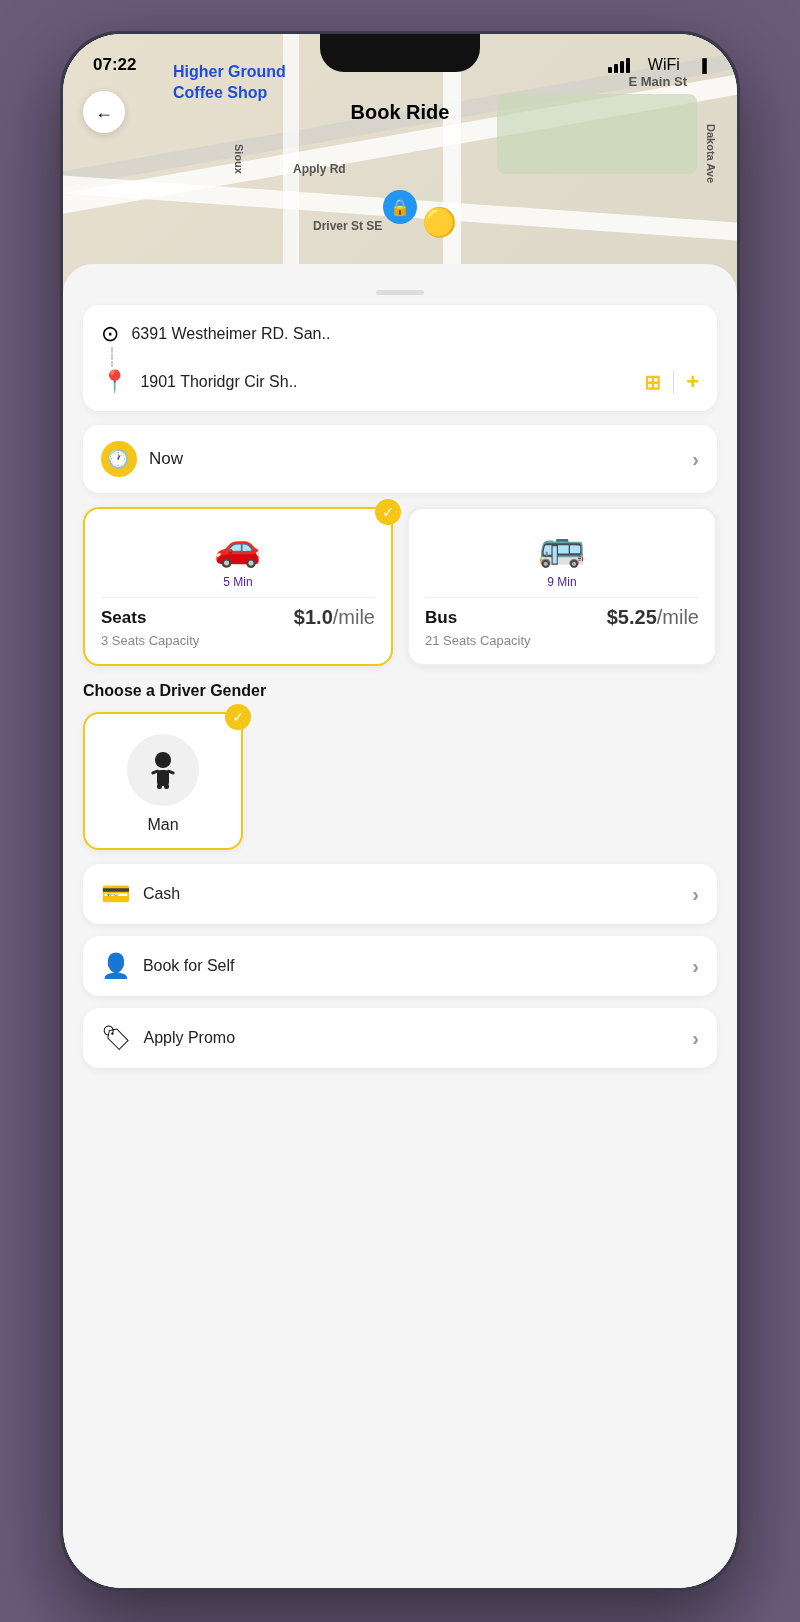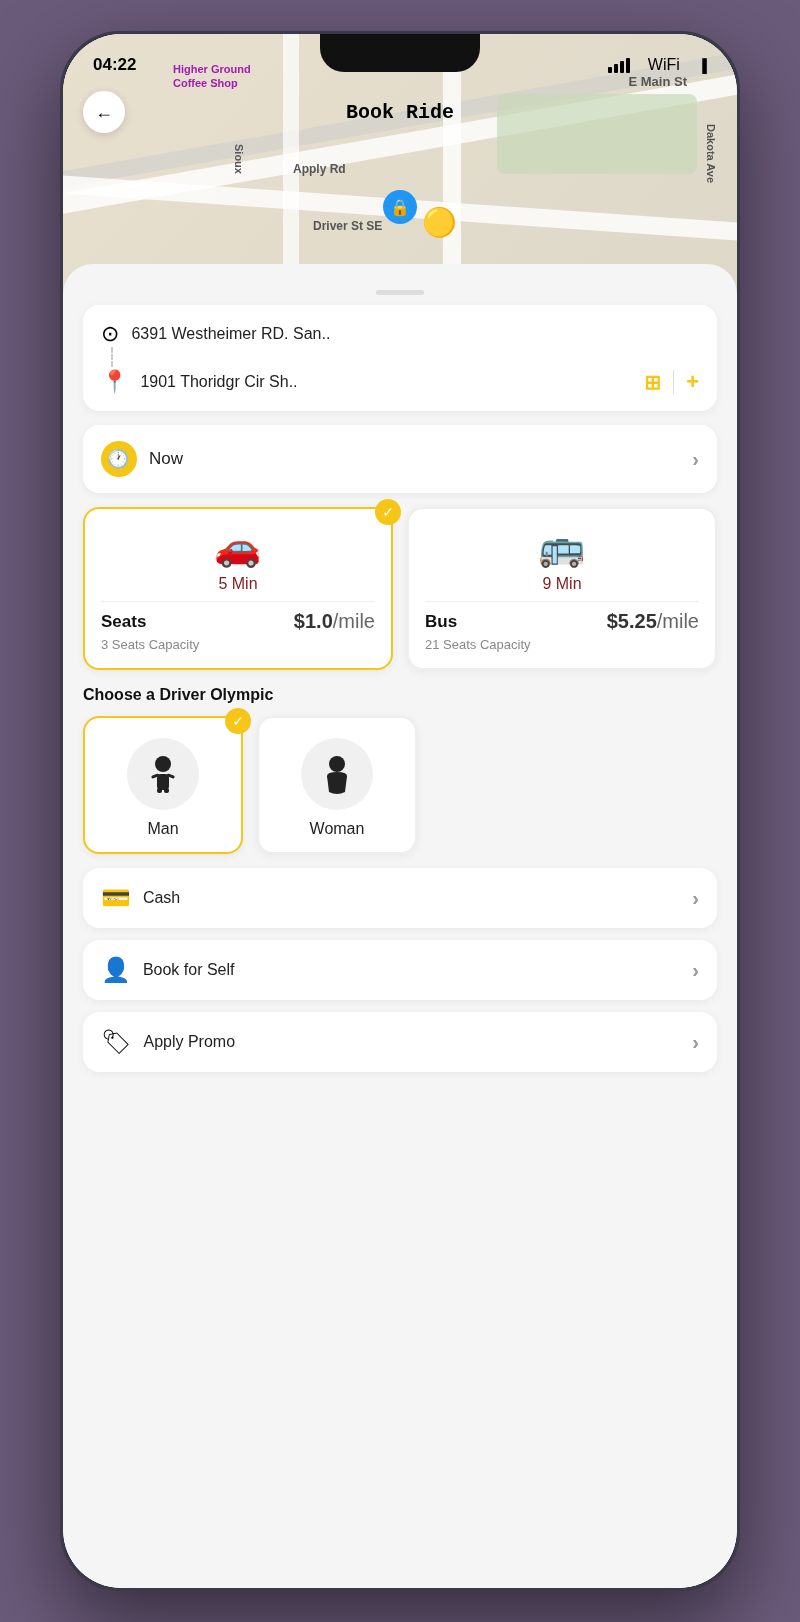--- a/index.html
+++ b/index.html
@@ -81,21 +81,21 @@
       height: 100%;
       background: #e8e0d0;
       position: relative;
     }
     .map-label {
       position: absolute;
       font-size: 13px;
       font-weight: 600;
       color: #555;
     }
-    .map-label-ground { top: 28px; left: 110px; color: #a21caf; font-size: 11px; line-height: 1.3; }
+    .map-label-ground { top: 28px; left: 110px; color: #1d4ed8; font-size: 16px; line-height: 1.3; }
     .map-label-emain { top: 40px; right: 50px; color: #555; }
     .map-label-olympic { top: 185px; left: 250px; color: #555; font-size: 12px; }
     .map-label-witt { top: 128px; left: 230px; color: #555; font-size: 12px; }
     .map-label-dakota { right: 20px; top: 90px; color: #555; font-size: 11px; writing-mode: vertical-rl; }
     .map-label-sioux { left: 170px; top: 110px; color: #555; font-size: 11px; writing-mode: vertical-rl; }
     
     .header-overlay {
       position: absolute;
       top: 50px;
       left: 0;
@@ -116,21 +116,20 @@
       justify-content: center;
       box-shadow: 0 2px 8px rgba(0,0,0,0.15);
       cursor: pointer;
     }
     .header-title {
       flex: 1;
       text-align: center;
       font-size: 20px;
       font-weight: 700;
       color: #000;
-      font-family: Liberation Mono, monospace;
     }
     
     .drag-handle {
       width: 48px;
       height: 5px;
       background: #ddd;
       border-radius: 3px;
       margin: 10px auto 0;
     }
     
@@ -266,22 +265,22 @@
       font-size: 14px;
       color: white;
     }
     .vehicle-icon {
       font-size: 38px;
       text-align: center;
       margin-bottom: 6px;
       display: block;
     }
     .vehicle-time {
-      font-size: 16px;
-      color: #7f1d1d;
+      font-size: 12px;
+      color: #4c1d95;
       text-align: center;
       margin-bottom: 8px;
     }
     .vehicle-divider {
       height: 1px;
       background: #eee;
       margin-bottom: 8px;
     }
     .vehicle-name-row {
       display: flex;
@@ -406,21 +405,21 @@
   </style>
 </head>
 <body>
 
 <div class="phone-frame">
   <div class="phone-inner">
 
     <div class="notch"></div>
 
     <div class="status-bar">
-      <span class="status-time">04:22</span>
+      <span class="status-time">07:22</span>
       <div class="status-icons">
         <div class="signal-bars">
           <div class="bar" style="height:6px"></div>
           <div class="bar" style="height:9px"></div>
           <div class="bar" style="height:12px"></div>
           <div class="bar" style="height:15px"></div>
         </div>
         <span class="wifi-icon">WiFi</span>
         <span style="font-size:13px;font-weight:700">▐</span>
       </div>
@@ -522,49 +521,38 @@
               <span class="vehicle-price">
                 <span>$5.25</span><span style="font-weight:400;color:#666">/mile</span>
               </span>
             </div>
             <div class="vehicle-seats">21 Seats Capacity</div>
           </div>
         </div>
       </div>
 
       <div class="gender-section">
-        <div class="section-title">Choose a Driver Olympic</div>
+        <div class="section-title">Choose a Driver Gender</div>
         <div class="gender-cards">
 
           <div class="gender-card selected">
             <div class="check-badge" style="top:-10px;right:-10px">✓</div>
             <div class="gender-avatar">
               <svg width="40" height="40" viewBox="0 0 40 40">
                 <circle cx="20" cy="10" r="8" fill="#222"></circle>
                 <rect x="14" y="20" width="12" height="16" rx="4" fill="#222"></rect>
                 <rect x="8" y="22" width="8" height="3" rx="1.5" fill="#222" transform="rotate(-20 8 22)"></rect>
                 <rect x="24" y="22" width="8" height="3" rx="1.5" fill="#222" transform="rotate(20 32 22)"></rect>
                 <rect x="14" y="34" width="5" height="5" rx="2" fill="#222"></rect>
                 <rect x="21" y="34" width="5" height="5" rx="2" fill="#222"></rect>
               </svg>
             </div>
             <span class="gender-label">Man</span>
           </div>
 
-          <div class="gender-card unselected">
-            <div class="gender-avatar">
-              <svg width="40" height="40" viewBox="0 0 40 40">
-                <circle cx="20" cy="10" r="8" fill="#222"></circle>
-                <path d="M10 22 Q10 18 20 18 Q30 18 30 22 L28 38 Q24 40 20 40 Q16 40 12 38 Z" fill="#222"></path>
-                <rect x="10" y="22" width="8" height="3" rx="1.5" fill="#222" transform="rotate(-15 10 22)"></rect>
-                <rect x="22" y="22" width="8" height="3" rx="1.5" fill="#222" transform="rotate(15 30 22)"></rect>
-              </svg>
-            </div>
-            <span class="gender-label">Woman</span>
-          </div>
         </div>
       </div>
 
       <div class="action-card">
         <div class="action-left">
           <span class="action-icon">💳</span>
           <span class="action-text">Cash</span>
         </div>
         <span class="chevron">›</span>
       </div>

